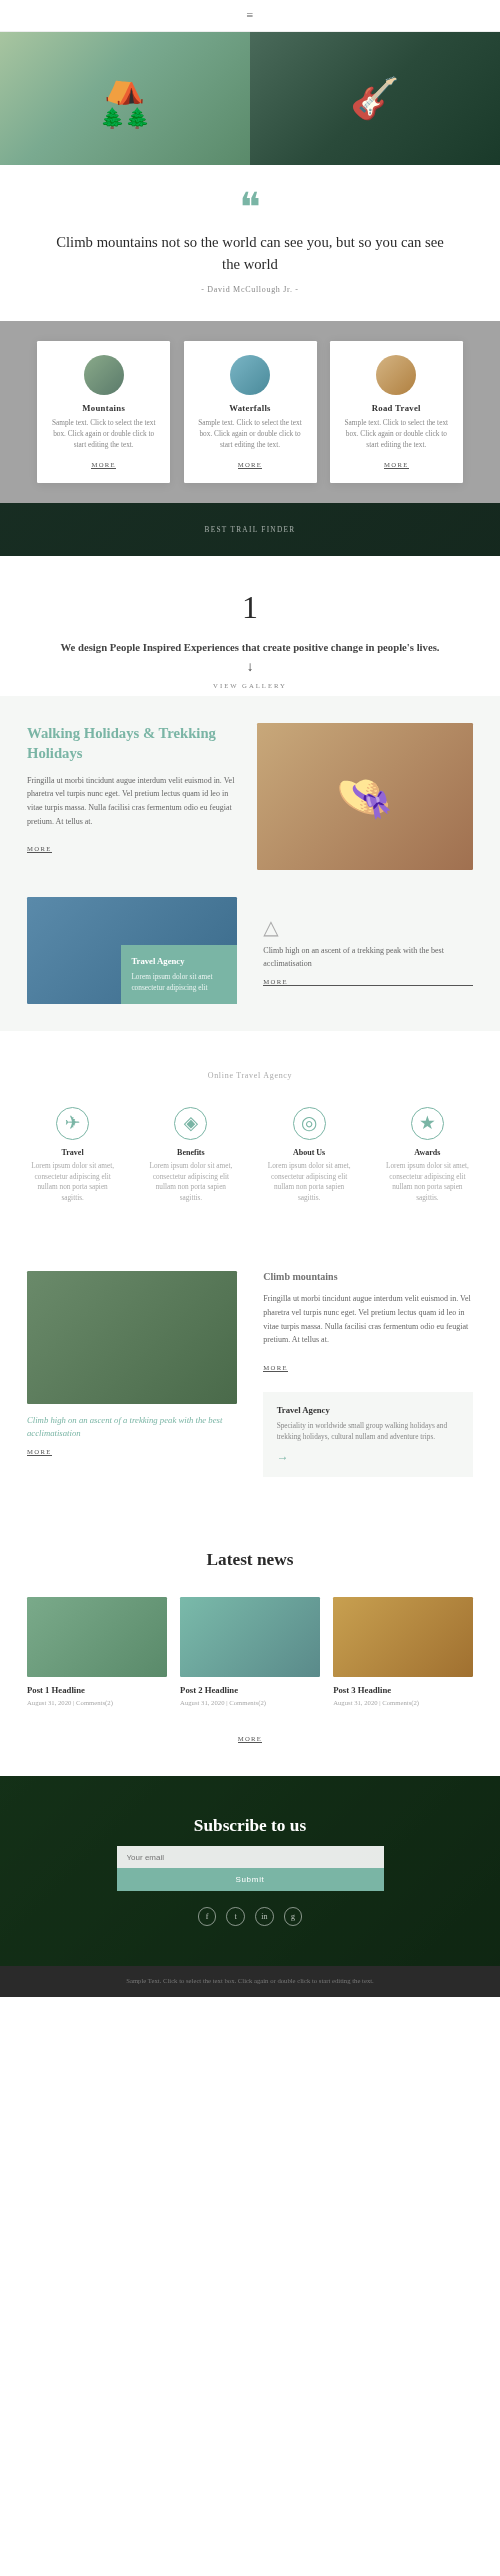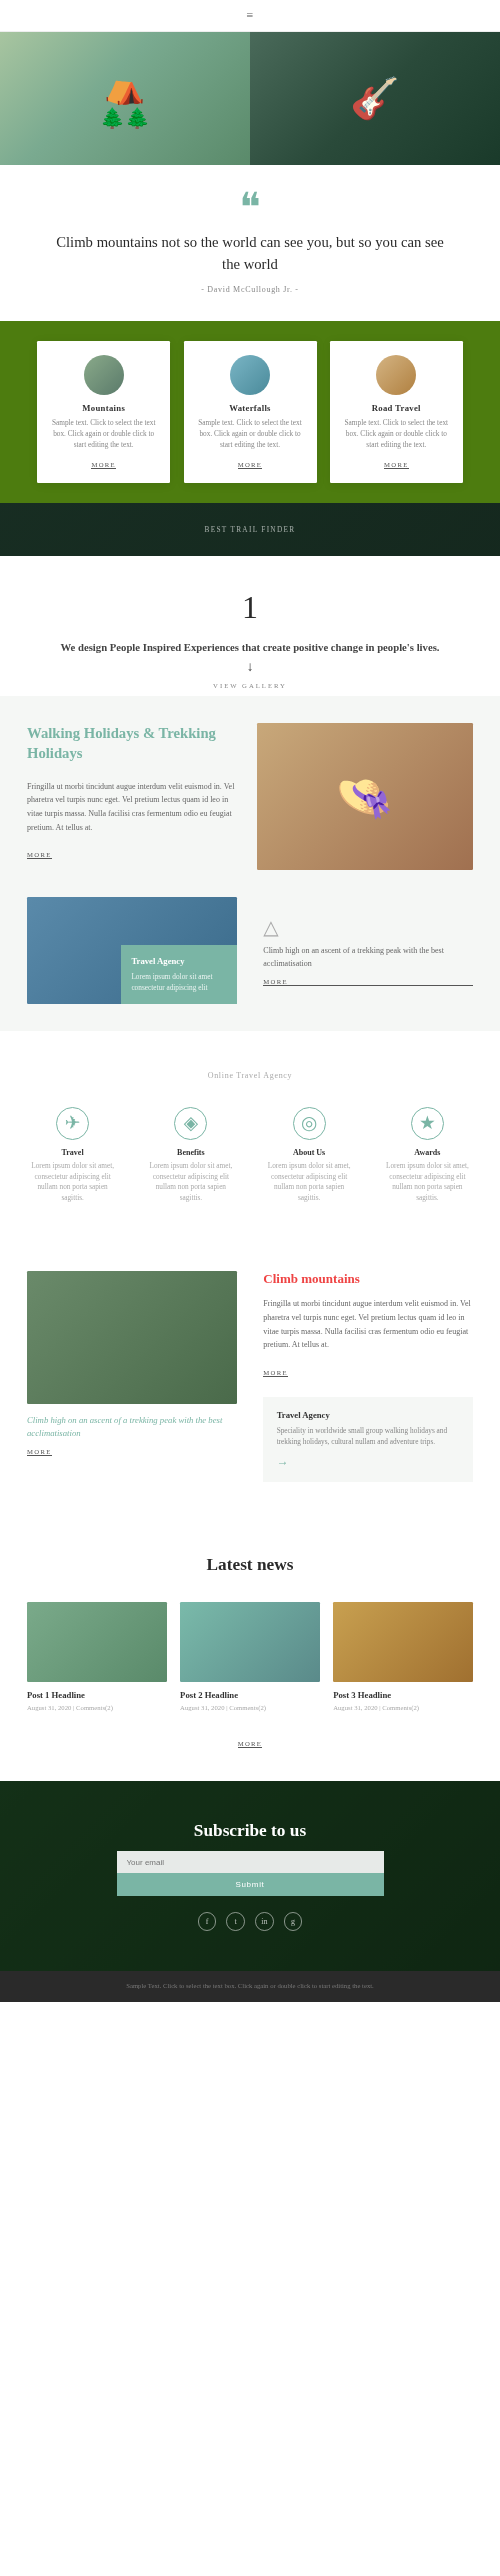--- a/index.html
+++ b/index.html
@@ -16,21 +16,21 @@
     .hero-img-left { width: 100%; height: 133px; background: linear-gradient(135deg, #a8c5a0 0%, #7aaa90 40%, #5a8a6a 100%); display: flex; align-items: center; justify-content: center; overflow: hidden; }
     .hero-img-right { width: 100%; height: 133px; background: linear-gradient(135deg, #4a6a5a 0%, #2a4a3a 50%, #1a3a2a 100%); display: flex; align-items: center; justify-content: center; }
     
     
     .quote-section { text-align: center; padding: 33px 53px 27px; background: #fff; }
     .quote-mark { color: #7ab5a5; font-size: 40px; font-family: Georgia, serif; line-height: 0.5; margin-bottom: 13.3px; display: block; }
     .quote-text { font-size: 14.7px; color: #2a2a2a; line-height: 1.5; font-style: normal; margin-bottom: 10px; font-weight: 400; }
     .quote-author { font-size: 8px; color: #888; letter-spacing: 0.7px; }
 
     
-    .cards-section { display: flex; padding: 20px 27px; gap: 13.3px; background: #4d7c0f; justify-content: center; }
+    .cards-section { display: flex; padding: 20px 27px; gap: 13.3px; background: #a3a3a3; justify-content: center; }
     .card { flex: 1; text-align: center; padding: 13.3px 10px; background: #fff; box-shadow: 0 1.3px 10px rgba(0,0,0,0.08); border-radius: 1.3px; max-width: 133px; }
     .card-avatar { width: 40px; height: 40px; border-radius: 50%; margin: 0 auto 8px; }
     .card-avatar-mountains { background: linear-gradient(135deg, #8aaa8a, #5a7a6a); }
     .card-avatar-waterfalls { background: linear-gradient(135deg, #7ab5c5, #4a8a9a); }
     .card-avatar-road { background: linear-gradient(135deg, #d4b483, #b08040); }
     .card-title { font-size: 8.7px; font-weight: bold; color: #333; margin-bottom: 5.3px; letter-spacing: 0.3px; }
     .card-text { font-size: 7.3px; color: #888; line-height: 1.5; margin-bottom: 6.7px; }
     .card-more { font-size: 6.7px; color: #555; letter-spacing: 1.3px; text-transform: uppercase; border-bottom: 0.7px solid #555; display: inline-block; cursor: pointer; }
 
     
@@ -40,21 +40,21 @@
     
     .number-section { text-align: center; padding: 33px 53px 6.7px; background: #fff; }
     .big-number { font-size: 32px; color: #2a2a2a; font-weight: 300; margin-bottom: 13.3px; }
     .tagline { font-size: 10.7px; color: #444; line-height: 1.6; margin-bottom: 3px; font-weight: bold; }
     .arrow-down { font-size: 13.3px; color: #333; display: block; margin: 0 auto 6.7px; }
     .view-gallery { font-size: 6.7px; letter-spacing: 2px; text-transform: uppercase; color: #888; }
 
     
     .trekking-section { display: flex; padding: 27px; gap: 0; background: #f5f7f5; }
     .trekking-left { flex: 1; padding-right: 13.3px; }
-    .trekking-title { font-size: 14.7px; color: #7ab5a5; line-height: 1.4; margin-bottom: 16px; }
+    .trekking-title { font-size: 14.7px; color: #7ab5a5; line-height: 1.4; margin-bottom: 10px; }
     .trekking-text { font-size: 8px; color: #666; line-height: 1.7; margin-bottom: 13.3px; }
     .trekking-more { font-size: 6.7px; letter-spacing: 1.3px; text-transform: uppercase; color: #555; border-bottom: 0.7px solid #555; display: inline-block; }
     .trekking-right { flex: 1; position: relative; }
     .trekking-photo { width: 100%; height: 147px; background: linear-gradient(135deg, #c8a87a, #a07050); border-radius: 1.3px; display: flex; align-items: center; justify-content: center; overflow: hidden; }
 
     
     .sub-trekking { display: flex; padding: 0 27px 27px; gap: 13.3px; background: #f5f7f5; }
     .sub-left { flex: 1; position: relative; }
     .sub-photo { width: 100%; height: 107px; background: linear-gradient(135deg, #5a8aaa, #3a6a8a); border-radius: 1.3px; }
     .sub-overlay { position: absolute; bottom: 0; right: 0; background: #7ab5a5; color: #fff; padding: 10px; width: 55%; font-size: 7.3px; line-height: 1.5; }
@@ -74,21 +74,21 @@
     .help-icon-label { font-size: 8px; font-weight: bold; color: #333; margin-bottom: 4px; }
     .help-icon-text { font-size: 7.3px; color: #aaa; line-height: 1.5; }
 
     
     .climb-section { display: flex; padding: 40px 27px; gap: 20px; background: #fff; align-items: flex-start; }
     .climb-left { flex: 1; }
     .climb-photo { width: 100%; height: 133px; background: linear-gradient(135deg, #6a8a6a, #4a6a4a); border-radius: 1.3px; margin-bottom: 10px; }
     .climb-caption { font-size: 8.7px; color: #7ab5a5; line-height: 1.5; font-style: italic; margin-bottom: 3.3px; }
     .climb-more-btn { font-size: 6.7px; letter-spacing: 1.3px; text-transform: uppercase; color: #555; border-bottom: 0.7px solid #555; display: inline-block; }
     .climb-right { flex: 1; padding-left: 6.7px; }
-    .climb-right-title { font-size: 13px; color: #ef4444; margin-bottom: 10px; }
+    .climb-right-title { font-size: 10px; color: #737373; margin-bottom: 10px; }
     .climb-right-text { font-size: 8px; color: #666; line-height: 1.7; margin-bottom: 13.3px; }
     .climb-right-more { font-size: 6.7px; letter-spacing: 1.3px; text-transform: uppercase; color: #555; border-bottom: 0.7px solid #555; display: inline-block; margin-bottom: 20px; }
     .travel-agency-box { background: #f5f7f5; padding: 13.3px; }
     .agency-title { font-size: 8.7px; font-weight: bold; color: #333; margin-bottom: 5.3px; }
     .agency-text { font-size: 7.3px; color: #888; line-height: 1.5; margin-bottom: 6.7px; }
     .agency-arrow { font-size: 12px; color: #7ab5a5; }
 
     
     .news-section { padding: 33px 27px; text-align: center; background: #fff; }
     .news-title { font-size: 17.3px; color: #2a2a2a; margin-bottom: 27px; }

